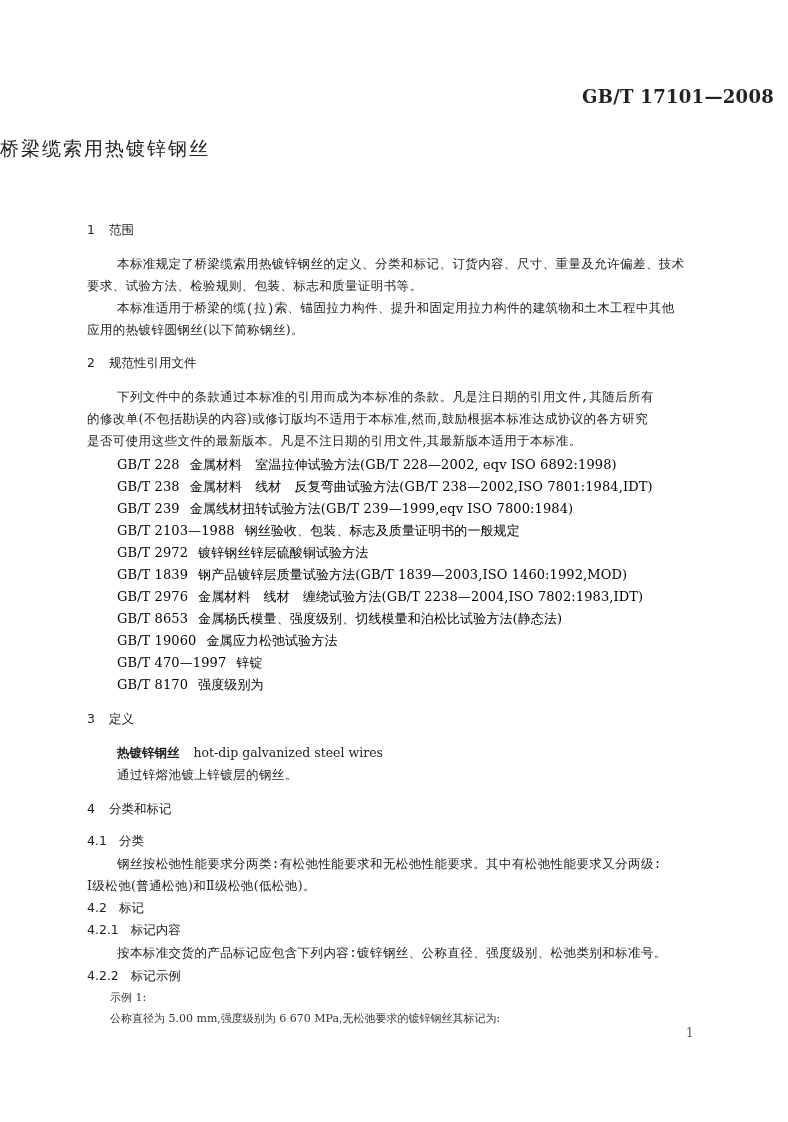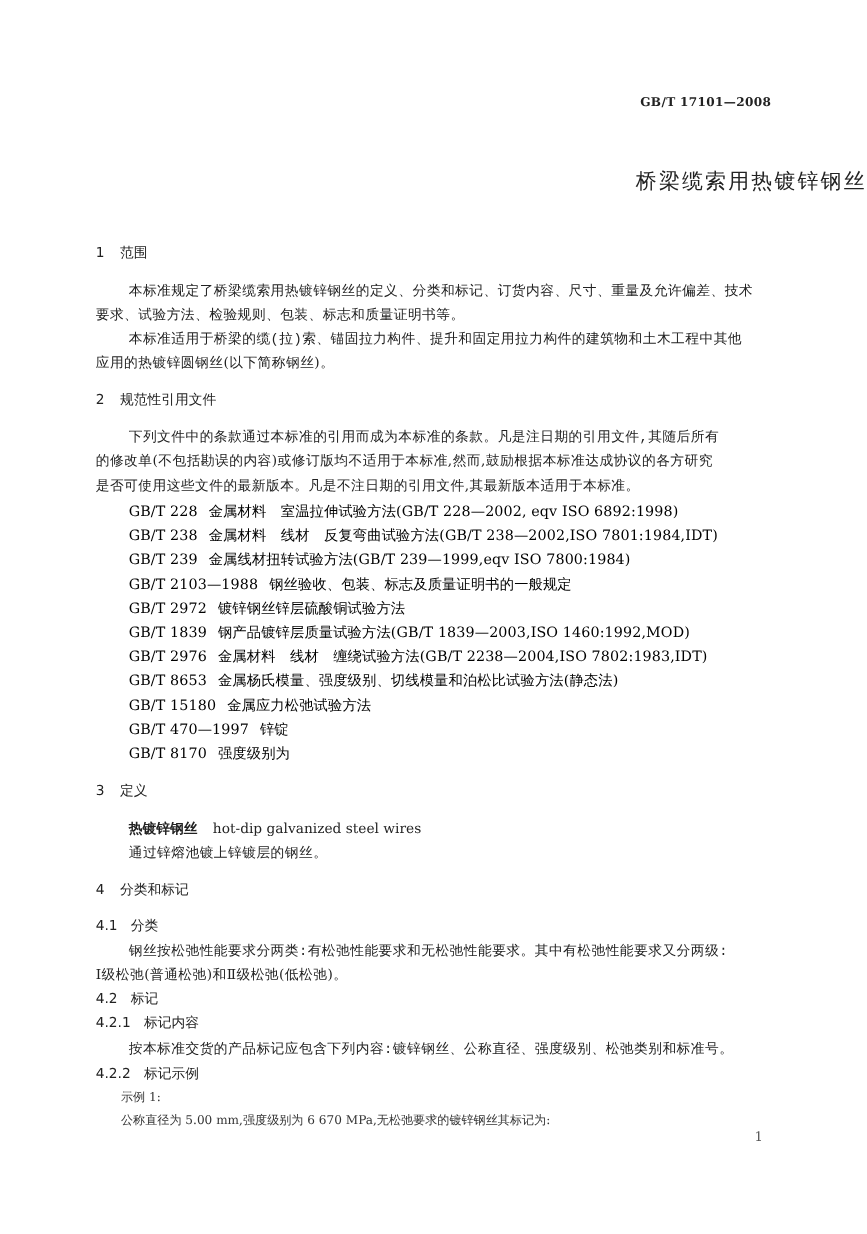--- a/index.html
+++ b/index.html
@@ -1,20 +1,20 @@
 <!DOCTYPE html>
 <html><head>
 <meta charset="utf-8">
 <style>
   html, body { margin: 0; padding: 0; background: #ffffff; }
   body { width: 788px; height: 1122px; position: relative; overflow: hidden;
          font-family: "DejaVu Serif", "Liberation Serif", serif; color: #222; }
   .abs { position: absolute; white-space: nowrap; }
-  .std-no { left: 582px; top: 86px; font-size: 11px; font-weight: bold; letter-spacing: 0.3px; }
-  .title { left: 0; width: 788px; top: 152px; text-align: right; font-family: "DejaVu Sans", sans-serif; font-size: 19px; letter-spacing: 2px; }
+  .std-no { left: 582px; top: 86px; font-size: 18px; font-weight: bold; letter-spacing: 0.3px; }
+  .title { left: 0; width: 788px; top: 136px; text-align: left; font-family: "DejaVu Sans", sans-serif; font-size: 19px; letter-spacing: 2px; }
   .h1 { font-family: "DejaVu Sans", sans-serif; font-size: 12.5px; left: 87px; }
   .h1 .num { display: inline-block; width: 22px; }
   .p { font-size: 12.5px; left: 87px; letter-spacing: 0.4px; }
   .ind { left: 117px; font-family: Liberation Mono, monospace; }
   .ref { font-size: 13px; left: 117px; letter-spacing: 0.1px; color: #000000; }
   .ref .code { display: inline-block; margin-right: 10px; }
   .term { font-size: 12.5px; left: 117px; }
   .term b { font-weight: bold; }
   .term .en { font-weight: normal; margin-left: 14px; }
   .small { font-size: 11px; left: 110px; color: #333; }
@@ -44,21 +44,21 @@
 <div class="abs p" style="top:433px">是否可使用这些文件的最新版本。凡是不注日期的引用文件,其最新版本适用于本标准。</div>
 
 <div class="abs ref" style="top:456px"><span class="code">GB/T 228</span><span>金属材料　室温拉伸试验方法(GB/T 228—2002, eqv ISO 6892:1998)</span></div>
 <div class="abs ref" style="top:478px"><span class="code">GB/T 238</span><span>金属材料　线材　反复弯曲试验方法(GB/T 238—2002,ISO 7801:1984,IDT)</span></div>
 <div class="abs ref" style="top:500px"><span class="code">GB/T 239</span><span>金属线材扭转试验方法(GB/T 239—1999,eqv ISO 7800:1984)</span></div>
 <div class="abs ref" style="top:522px"><span class="code">GB/T 2103—1988</span><span>钢丝验收、包装、标志及质量证明书的一般规定</span></div>
 <div class="abs ref" style="top:544px"><span class="code">GB/T 2972</span><span>镀锌钢丝锌层硫酸铜试验方法</span></div>
 <div class="abs ref" style="top:566px"><span class="code">GB/T 1839</span><span>钢产品镀锌层质量试验方法(GB/T 1839—2003,ISO 1460:1992,MOD)</span></div>
 <div class="abs ref" style="top:588px"><span class="code">GB/T 2976</span><span>金属材料　线材　缠绕试验方法(GB/T 2238—2004,ISO 7802:1983,IDT)</span></div>
 <div class="abs ref" style="top:610px"><span class="code">GB/T 8653</span><span>金属杨氏模量、强度级别、切线模量和泊松比试验方法(静态法)</span></div>
-<div class="abs ref" style="top:632px"><span class="code">GB/T 15180</span><span>金属应力松弛试验方法</span></div>
+<div class="abs ref" style="top:632px"><span class="code">GB/T 19060</span><span>金属应力松弛试验方法</span></div>
 <div class="abs ref" style="top:654px"><span class="code">GB/T 470—1997</span><span>锌锭</span></div>
 <div class="abs ref" style="top:676px"><span class="code">GB/T 8170</span><span>强度级别为</span></div>
 
 <div class="abs h1" style="top:711px">
   <span class="num">3</span><span>定义</span>
 </div>
 <div class="abs term" style="top:745px">
   <b>热镀锌钢丝</b><span class="en">hot-dip galvanized steel wires</span>
 </div>
 <div class="abs p ind" style="top:767px">通过锌熔池镀上锌镀层的钢丝。</div>

